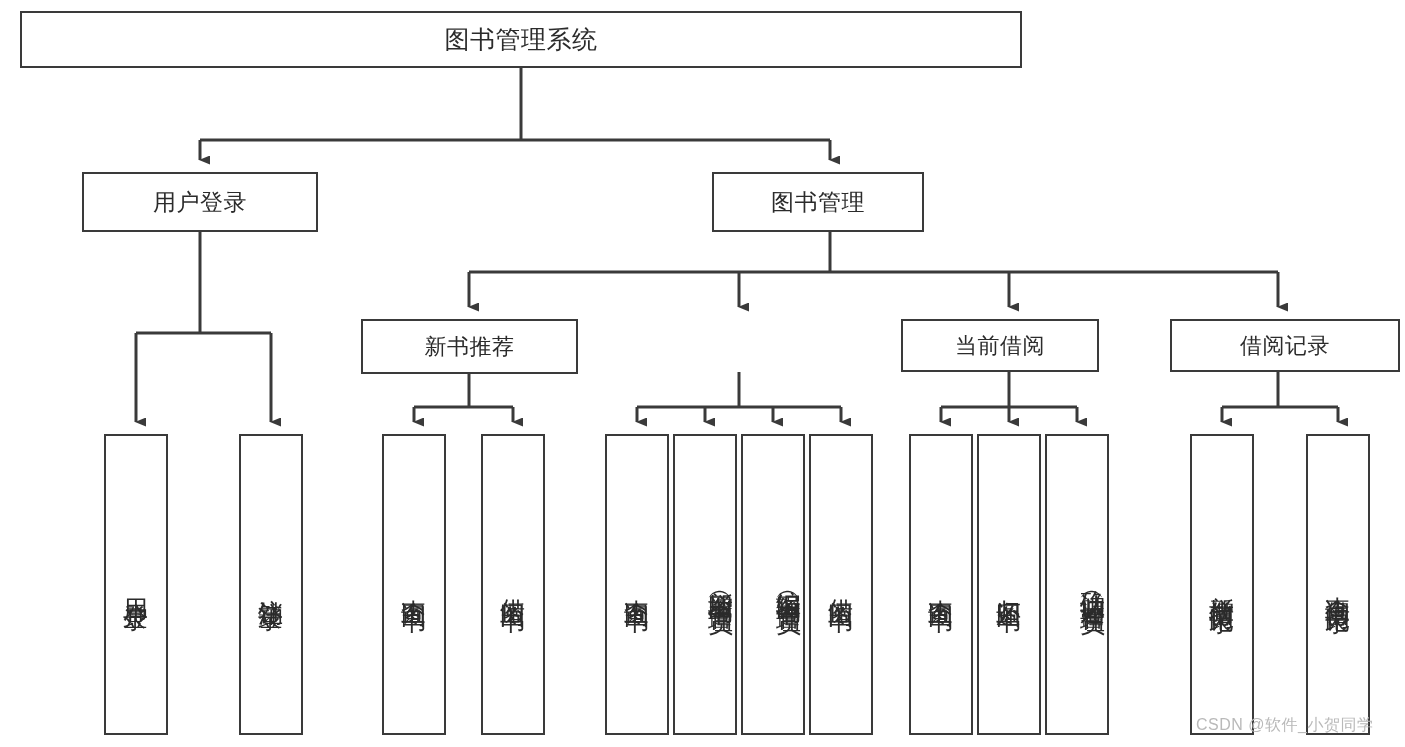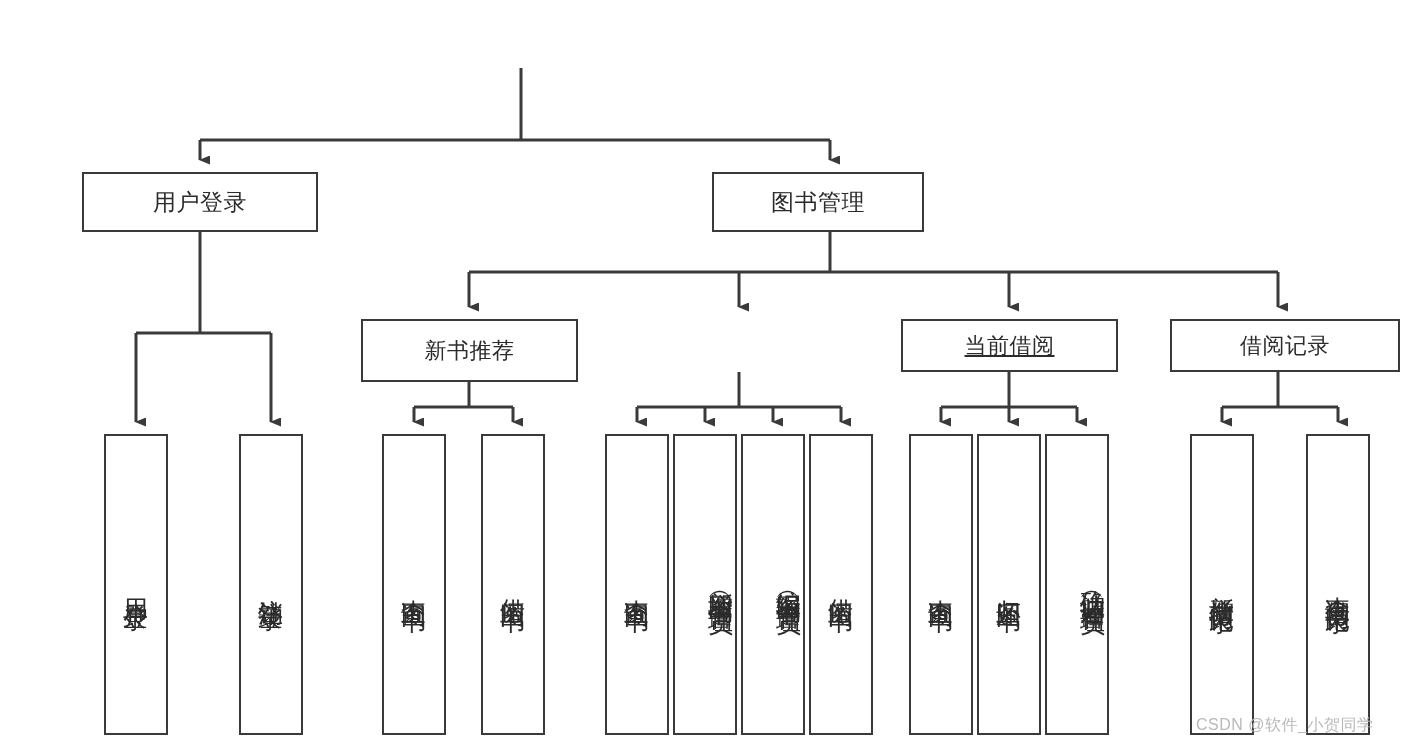--- a/index.html
+++ b/index.html
@@ -116,26 +116,27 @@
       <path d="M1009,407 L1009,422" marker-end="url(#arrowhead)"></path>
       <path d="M1077,407 L1077,422" marker-end="url(#arrowhead)"></path>
 
       <path d="M1278,372 L1278,407"></path>
       <path d="M1222,407 L1338,407"></path>
       <path d="M1222,407 L1222,422" marker-end="url(#arrowhead)"></path>
       <path d="M1338,407 L1338,422" marker-end="url(#arrowhead)"></path>
     </g>
   </svg>
 
+  <div class="node root" style="left:20px; top:11px; width:1002px; height:57px;">图书管理系统</div>
 
   <div class="node level2" style="left:82px; top:172px; width:236px; height:60px;">用户登录</div>
   <div class="node level2" style="left:712px; top:172px; width:212px; height:60px;">图书管理</div>
 
-  <div class="node level3" style="left:361px; top:319px; width:217px; height:63px;">新书推荐</div>
-  <div class="node level3" style="left:901px; top:319px; width:217px; height:53px;text-decoration:underline;">当前借阅</div>
+  <div class="node level3" style="left:361px; top:319px; width:217px; height:55px;">新书推荐</div>
+  <div class="node level3" style="left:901px; top:319px; width:198px; height:53px;">当前借阅</div>
   <div class="node level3" style="left:1170px; top:319px; width:230px; height:53px;">借阅记录</div>
 
   <div class="node leaf" style="left:104px; top:434px; width:64px; height:301px;">用户登录</div>
   <div class="node leaf" style="left:239px; top:434px; width:64px; height:301px;">注销登录</div>
 
   <div class="node leaf" style="left:382px; top:434px; width:64px; height:301px;">查询图书</div>
   <div class="node leaf" style="left:481px; top:434px; width:64px; height:301px;">借阅图书</div>
 
   <div class="node leaf" style="left:605px; top:434px; width:64px; height:301px;">查询图书</div>
   <div class="node leaf tall-label" style="left:673px; top:434px; width:64px; height:301px;">新增图书（管理员）</div>

